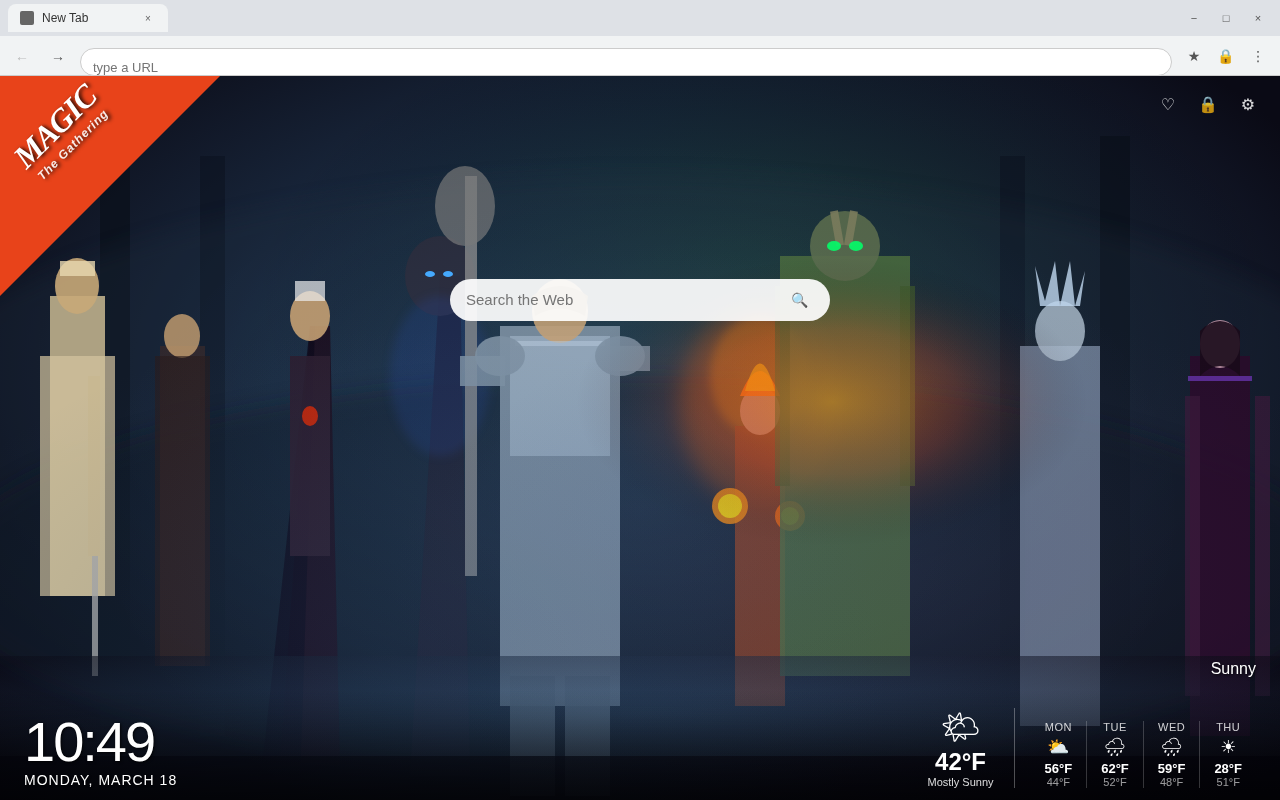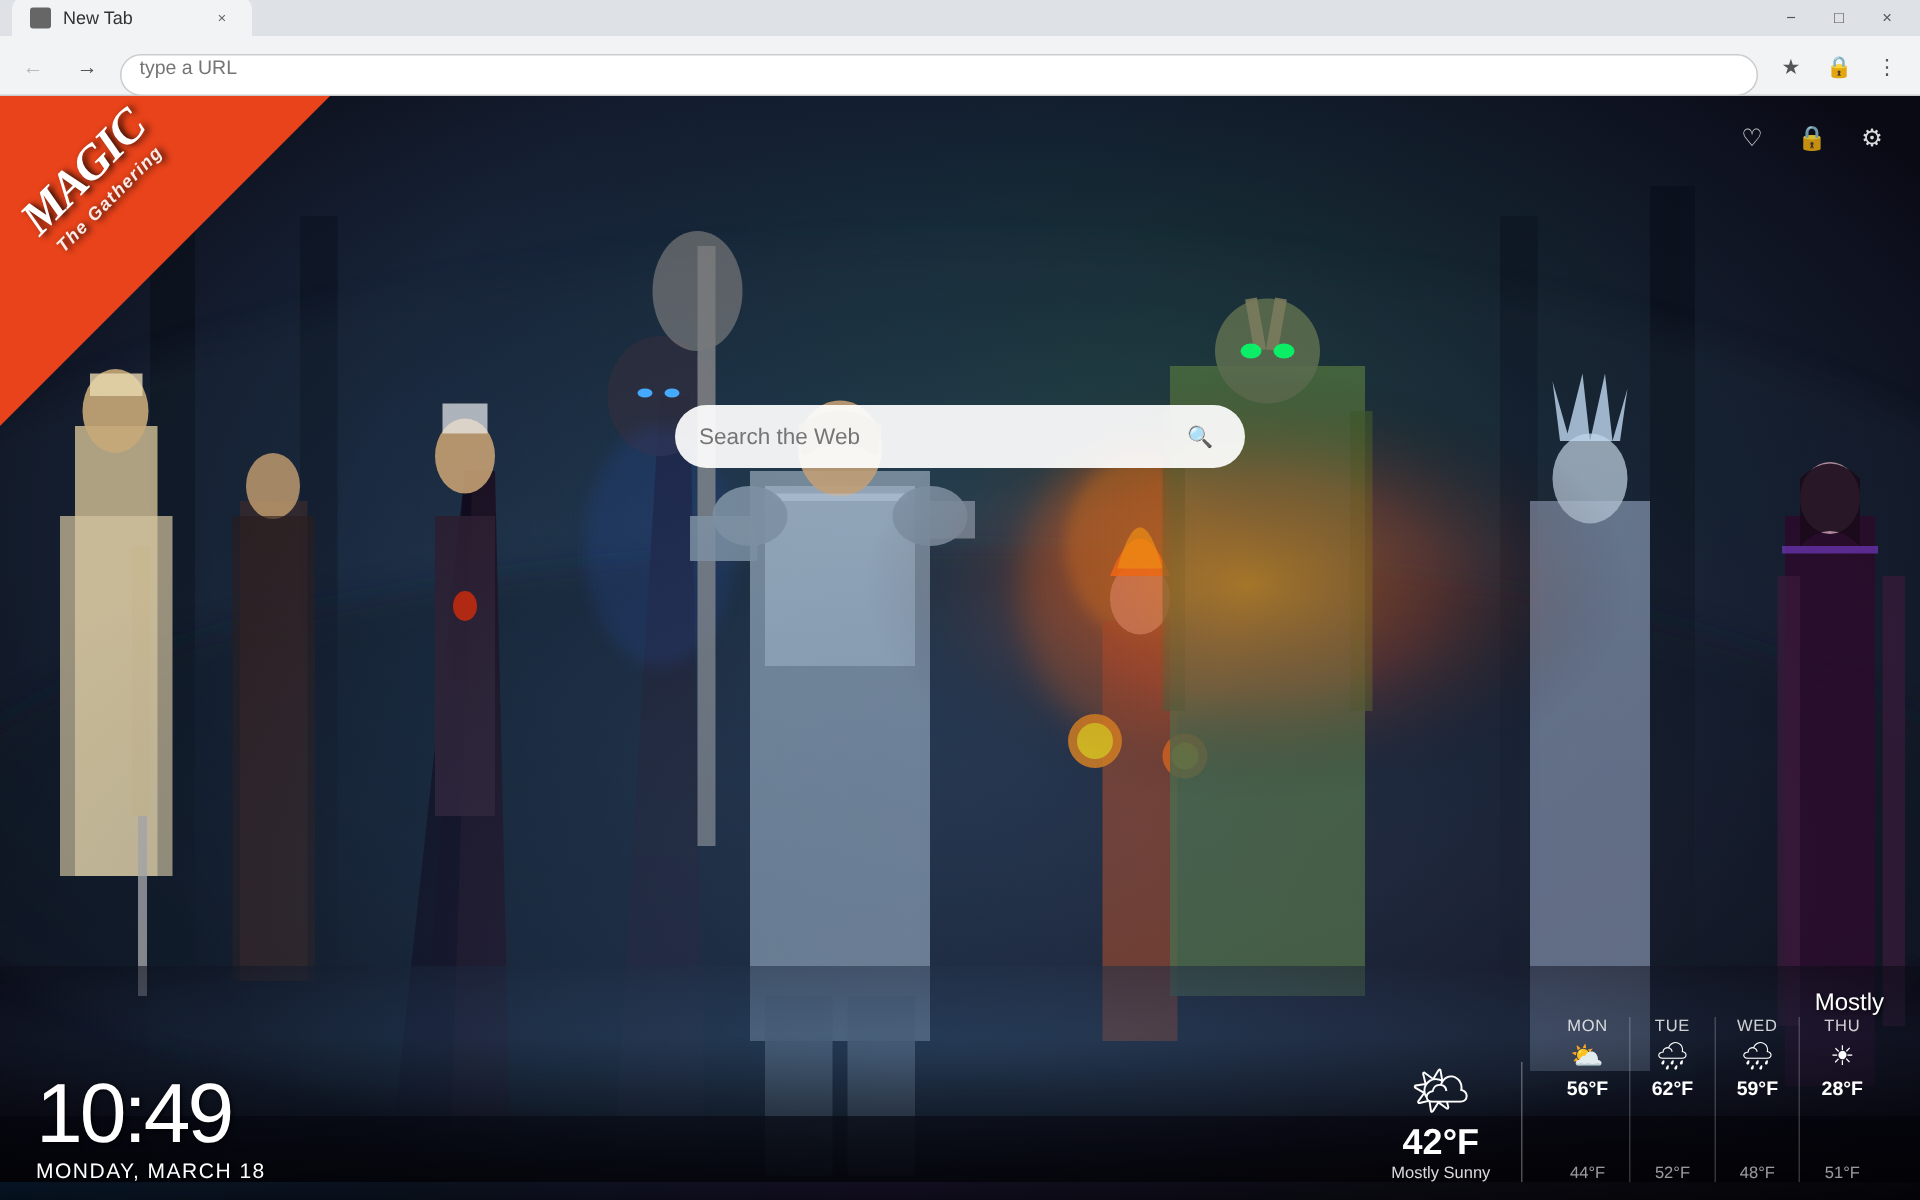--- a/index.html
+++ b/index.html
@@ -3,21 +3,21 @@
   <meta charset="utf-8">
   <style>
     * { margin: 0; padding: 0; box-sizing: border-box; }
     body { width: 1280px; height: 800px; overflow: hidden; font-family: Arial, sans-serif; background: #2a2a2a; }
 
     
     .chrome-frame { width: 1280px; height: 800px; display: flex; flex-direction: column; }
 
     
     .title-bar {
-      height: 24px;
+      height: 36px;
       background: #dee1e6;
       display: flex;
       align-items: center;
       padding: 0 8px;
       flex-shrink: 0;
     }
     .tab {
       background: #f1f3f4;
       height: 28px;
       border-radius: 8px 8px 0 0;
@@ -71,21 +71,21 @@
       display: flex; align-items: center; justify-content: center;
       font-size: 14px; color: #555; cursor: pointer; border: none; background: transparent;
     }
     .nav-btn.disabled { color: #bbb; cursor: default; }
     .url-bar {
       flex: 1;
       height: 28px;
       border-radius: 14px;
       background: white;
       border: 1px solid #ccc;
-      display: flex; align-items: flex-start;
+      display: flex; align-items: flex-end;
       padding: 0 12px;
       font-size: 13px;
       color: #555;
       margin-top: 12px;
     }
     .url-bar input {
       border: none; outline: none; flex: 1; font-size: 13px; color: #555; background: transparent;
     }
     .toolbar-right {
       display: flex; align-items: center; gap: 4px;
@@ -296,21 +296,20 @@
       letter-spacing: 0.5px;
     }
     .forecast-icon {
       font-size: 18px;
       margin: 3px 0;
     }
     .forecast-temps {
       display: flex;
       flex-direction: column;
       align-items: center;
-      gap: 43px;
     }
     .forecast-high {
       font-size: 13px;
       color: white;
       font-weight: bold;
     }
     .forecast-low {
       font-size: 11px;
       color: rgba(255,255,255,0.6);
     }
@@ -566,21 +565,21 @@
       <div class="overlay-icon">⚙</div>
     </div>
 
     <div class="search-container">
       <div class="search-box">
         <input type="text" placeholder="Search the Web" style="">
         <button class="search-icon-btn">🔍</button>
       </div>
     </div>
 
-    <div class="city-label">Mostly</div>
+    <div class="city-label">Sunny</div>
 
     <div class="bottom-overlay">
 
       <div class="clock-section">
         <div class="clock-time">10:49</div>
         <div class="clock-date">MONDAY, MARCH 18</div>
       </div>
 
       <div class="weather-section">
 

